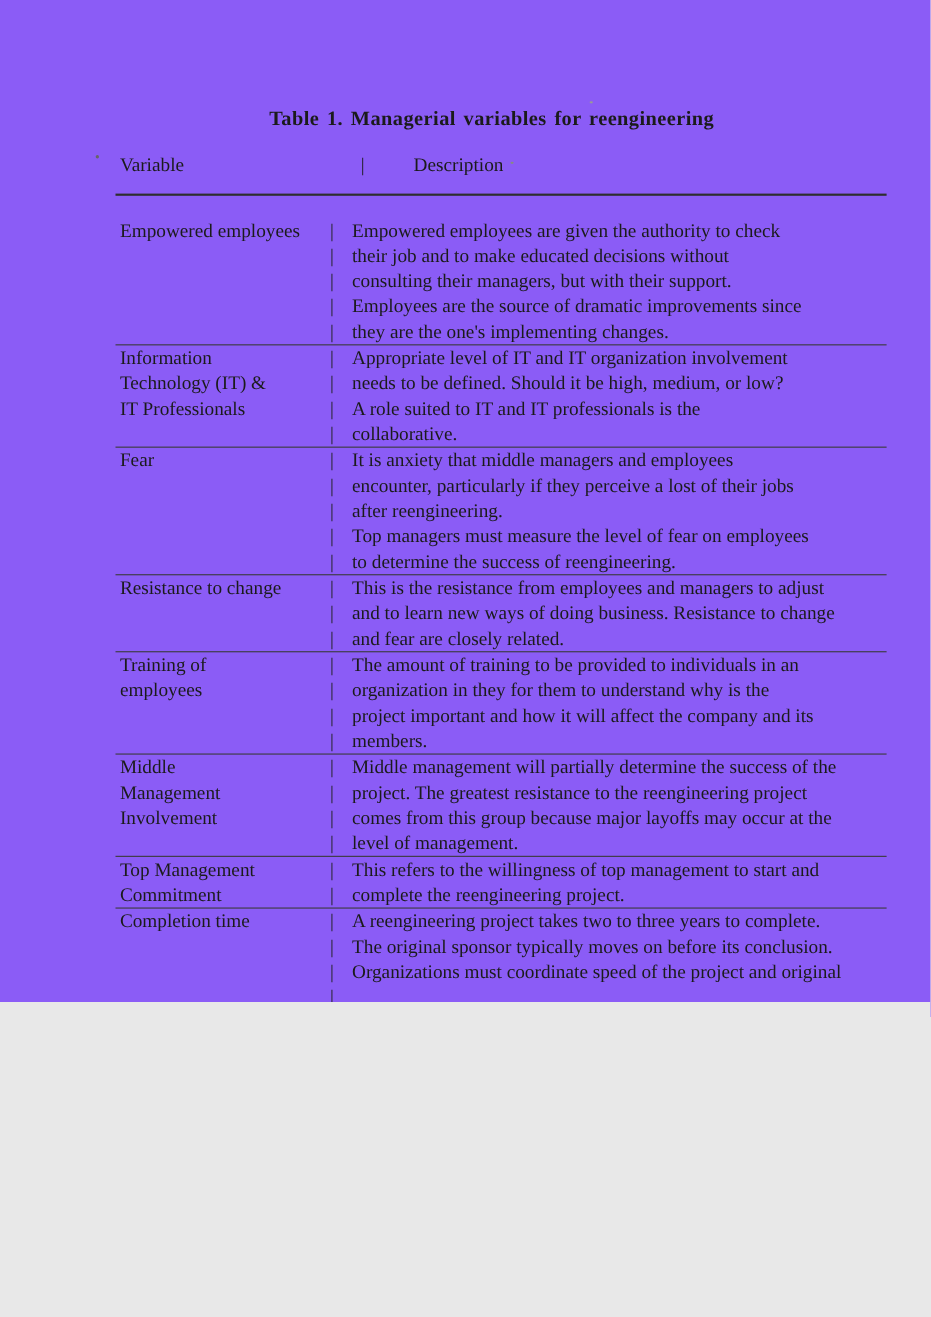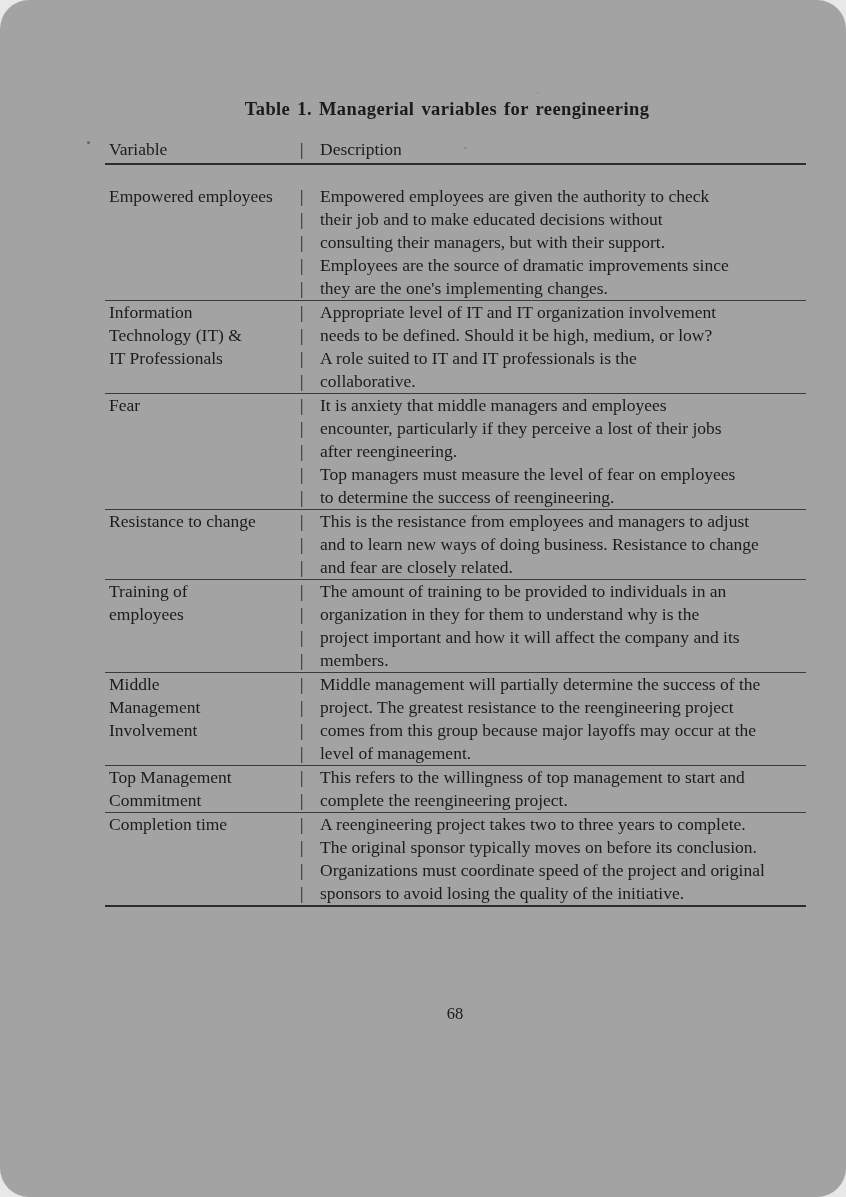--- a/index.html
+++ b/index.html
@@ -1,25 +1,24 @@
 <!DOCTYPE html>
 <html><head>
 <meta charset="utf-8">
 <style>
   html, body { margin: 0; padding: 0; background: #e8e8e8; }
   .page {
     position: relative;
     width: 846px;
-    height: 1197px;
+    height: 911px;
     margin: 0 auto;
-    background: #a3a3a3;
+    background: #8b5cf6;
     font-family: "Liberation Serif", serif;
     color: #1b1b1b;
     overflow: hidden;
-    border-radius: 29px;
   }
   .title {
     position: absolute;
     top: 99px;
     left: 97px;
     width: 700px;
     text-align: center;
     font-size: 18.5px;
     font-weight: bold;
     letter-spacing: 0.4px;
@@ -28,21 +27,22 @@
   .table-wrap {
     position: absolute;
     top: 138px;
     left: 105px;
     width: 701px;
     font-size: 17.5px;
   }
   .header-row {
     display: flex;
     border-bottom: 2.6px solid #2e2e2e;
-    padding-bottom: 2px;
+    padding-bottom: 15px;
+    gap: 28px;
   }
   .hdr-var {
     width: 191px;
     padding-left: 4px;
     line-height: 23px;
   }
   .hdr-pipe {
     width: 20px;
     line-height: 23px;
   }
@@ -275,21 +275,20 @@
             <div class="dline">
               <span class="pipe">|</span>
               <span class="txt">The original sponsor typically moves on before its conclusion.</span>
             </div>
             <div class="dline">
               <span class="pipe">|</span>
               <span class="txt">Organizations must coordinate speed of the project and original</span>
             </div>
             <div class="dline">
               <span class="pipe">|</span>
-              <span class="txt">sponsors to avoid losing the quality of the initiative.</span>
             </div>
           </div>
         </div>
       </div>
   </div>
 
   <div class="speck s1"></div>
   <div class="speck s2"></div>
   <div class="speck s3"></div>
 

